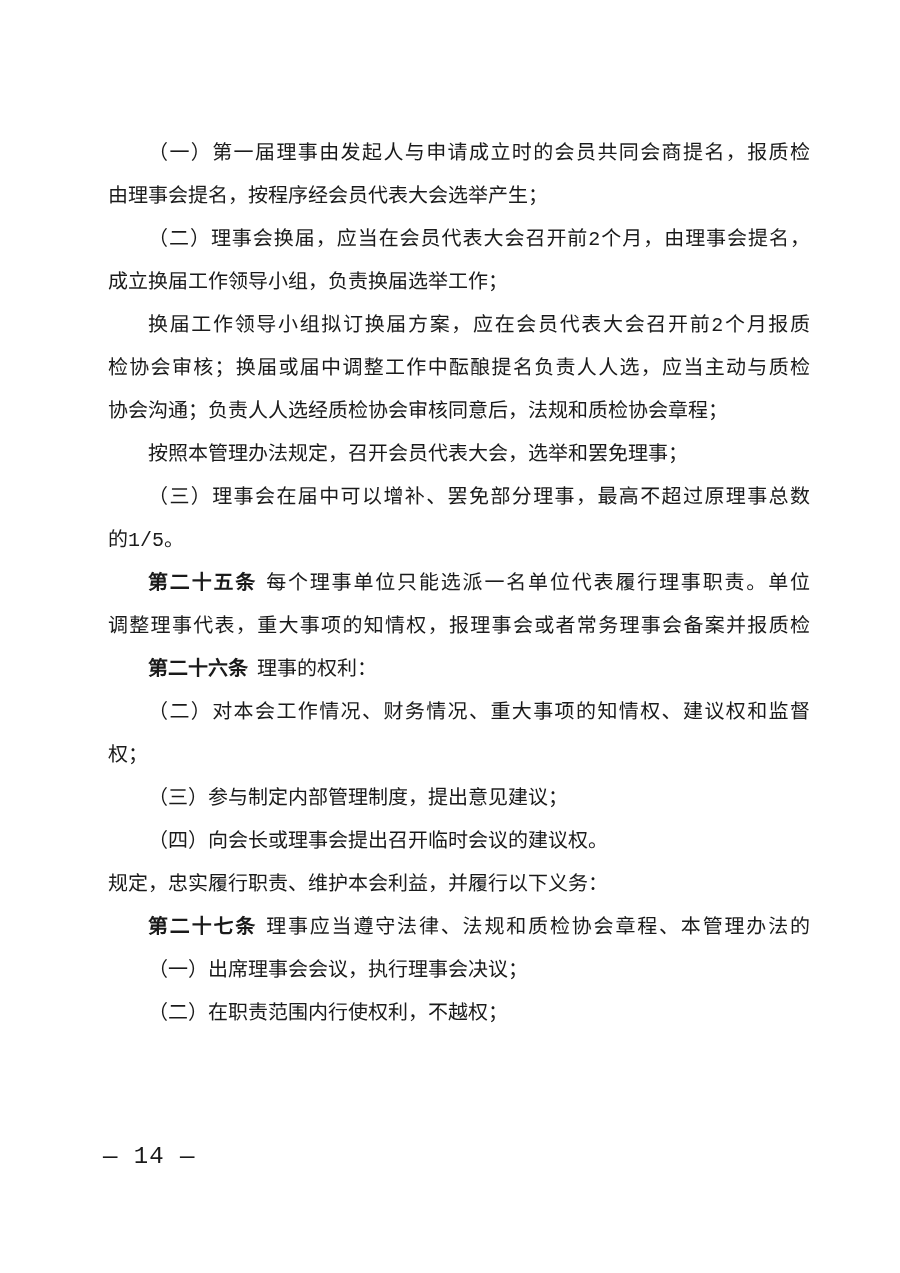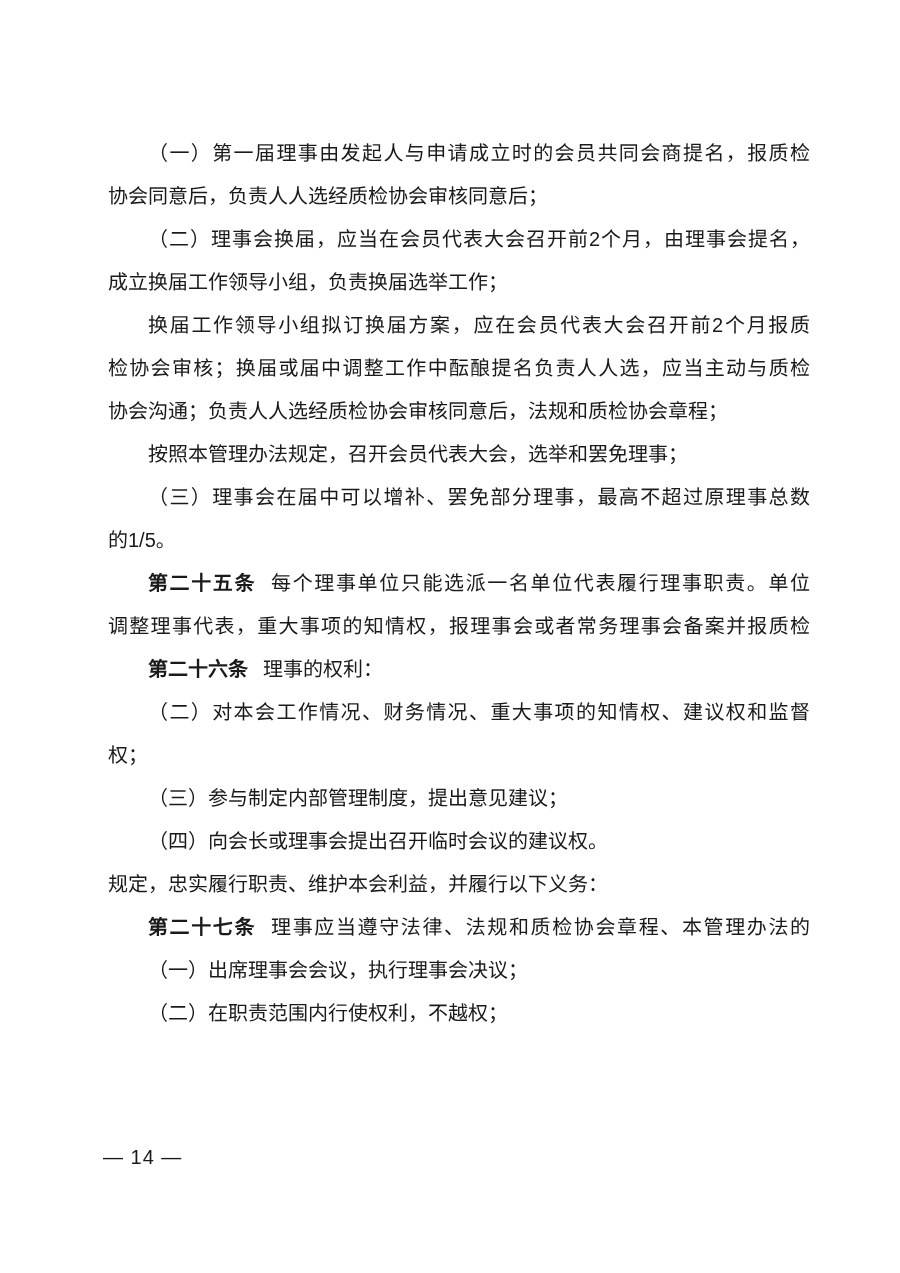--- a/index.html
+++ b/index.html
@@ -6,21 +6,21 @@
     margin: 0;
     padding: 0;
     background: #ffffff;
   }
   .page {
     position: relative;
     width: 900px;
     height: 1273px;
     background: #ffffff;
     overflow: hidden;
-    font-family: Liberation Sans, sans-serif;
+    font-family: Liberation Mono, monospace;
     color: #1a1a1a;
   }
   .content {
     position: absolute;
     left: 108px;
     top: 132px;
     width: 702px;
     font-size: 20px;
   }
   .line {
@@ -32,43 +32,43 @@
   .line.justify {
     white-space: normal;
     text-align: justify;
     text-align-last: justify;
   }
   .line.indent {
     padding-left: 40px;
   }
   .term {
     font-weight: bold;
-    margin-right: 15px;
+    margin-right: 9px;
   }
   .footer {
     position: absolute;
     left: 103px;
     top: 1143px;
     height: 28px;
     line-height: 28px;
-    font-size: 20px;
+    font-size: 24px;
     letter-spacing: 1px;
     color: #1a1a1a;
   }
 </style>
 </head>
 <body>
 
 <div class="page">
 
   <div class="content">
 
     <div class="line indent justify"><span>（一）第一届理事由发起人与申请成立时的会员共同会商提名，报质检</span></div>
 
-    <div class="line"><span>协会同意后，负责人人选经质检协会审核同意后；</span></div>
+    <div class="line"><span>由理事会提名，按程序经会员代表大会选举产生；</span></div>
 
     <div class="line indent justify"><span>（二）理事会换届，应当在会员代表大会召开前2个月，由理事会提名，</span></div>
 
     <div class="line"><span>成立换届工作领导小组，负责换届选举工作；</span></div>
 
     <div class="line indent justify"><span>换届工作领导小组拟订换届方案，应在会员代表大会召开前2个月报质</span></div>
 
     <div class="line justify"><span>检协会审核；换届或届中调整工作中酝酿提名负责人人选，应当主动与质检</span></div>
 
     <div class="line"><span>协会沟通；负责人人选经质检协会审核同意后，法规和质检协会章程；</span></div>

